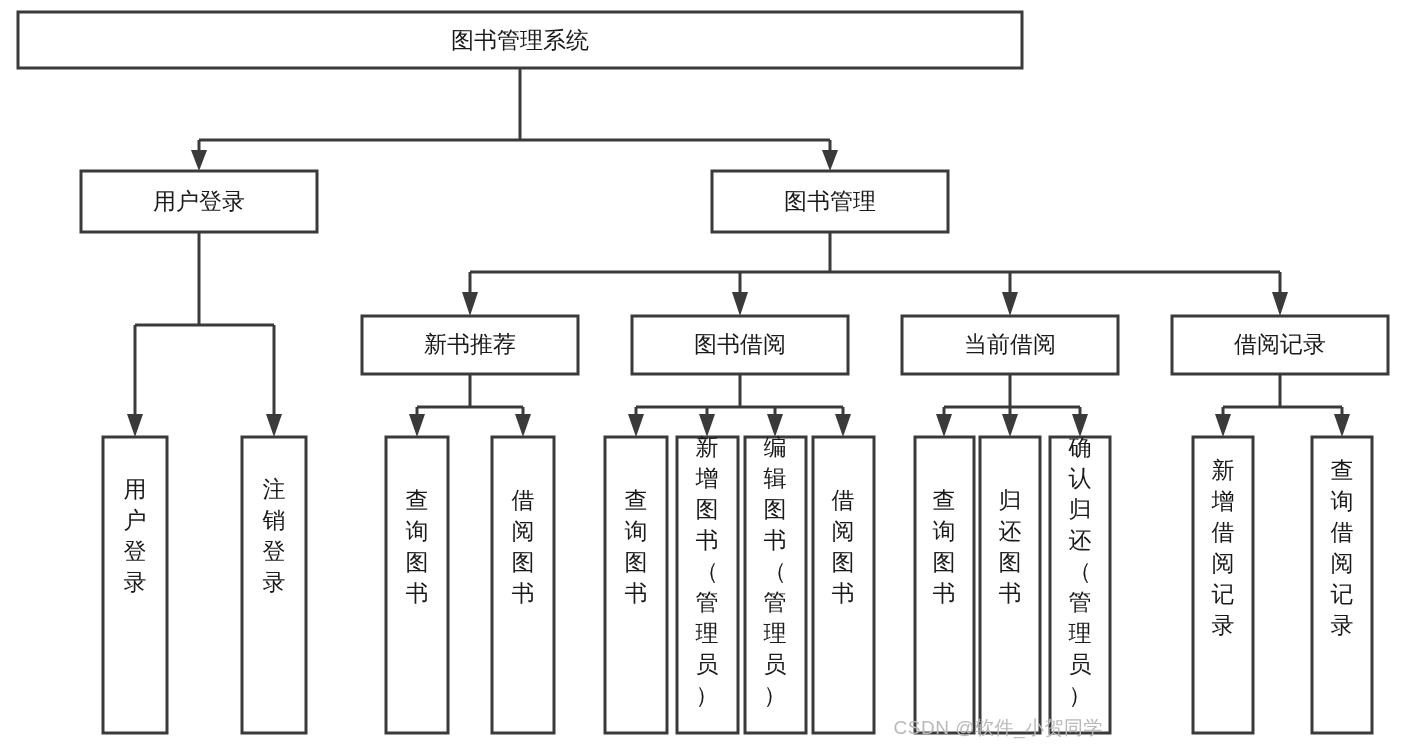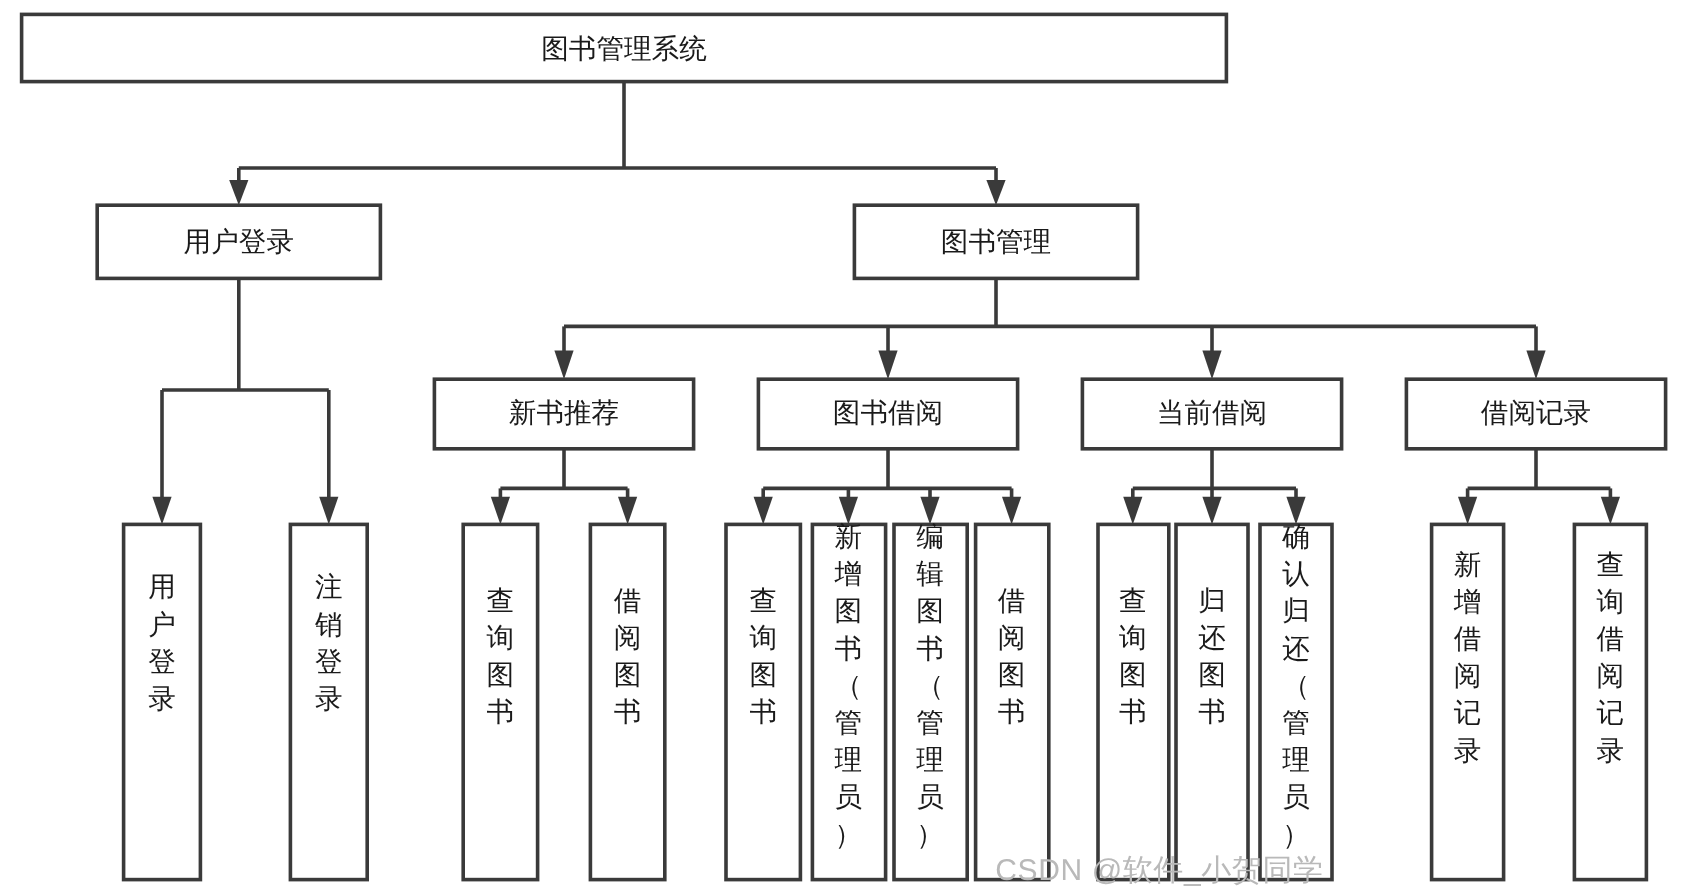--- a/index.html
+++ b/index.html
@@ -51,21 +51,21 @@
     font-size: 23px;
     fill: #1a1a1a;
     text-anchor: middle;
     white-space: pre;
   }
   .watermark {
     position: absolute;
     right: 8px;
     bottom: 6px;
     font-family: "Liberation Sans", "DejaVu Sans", sans-serif;
-    font-size: 25px;
+    font-size: 19px;
     color: #b9b9b9;
     letter-spacing: 0.5px;
     pointer-events: none;
     user-select: none;
   }
 </style>
 </head>
 <body>
 
 <div id="diagram-root">

